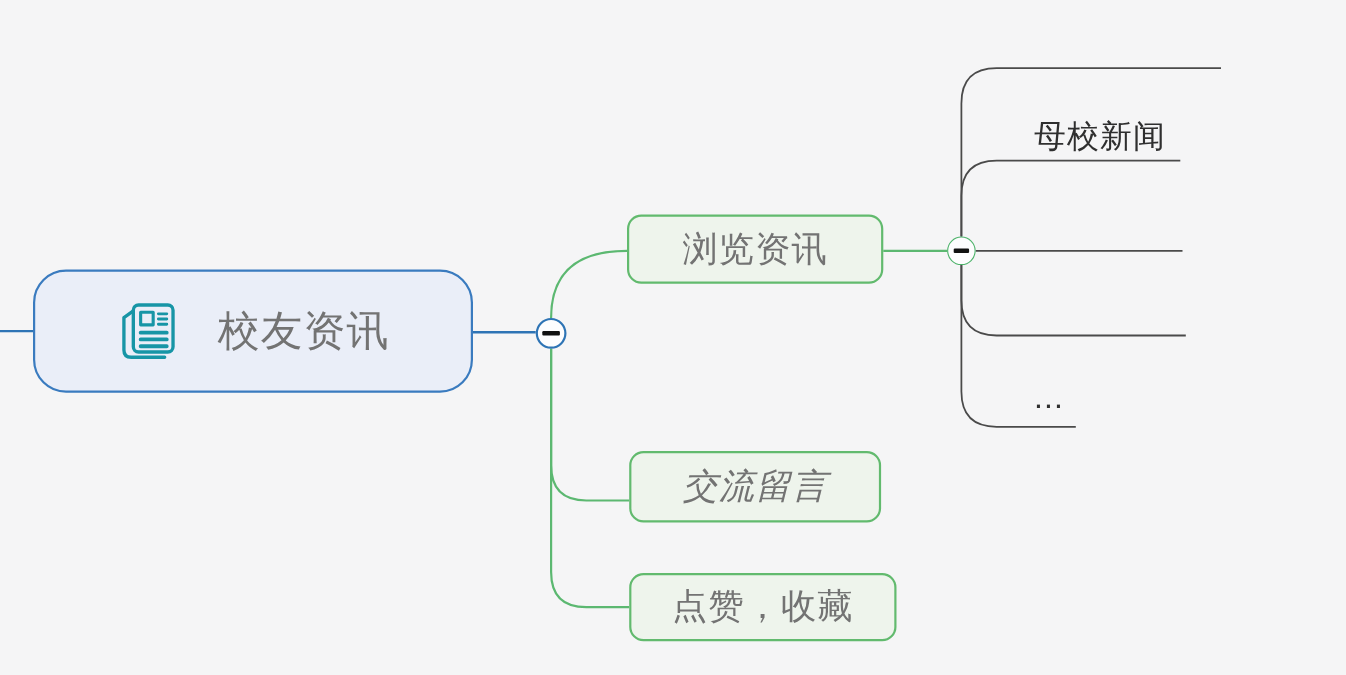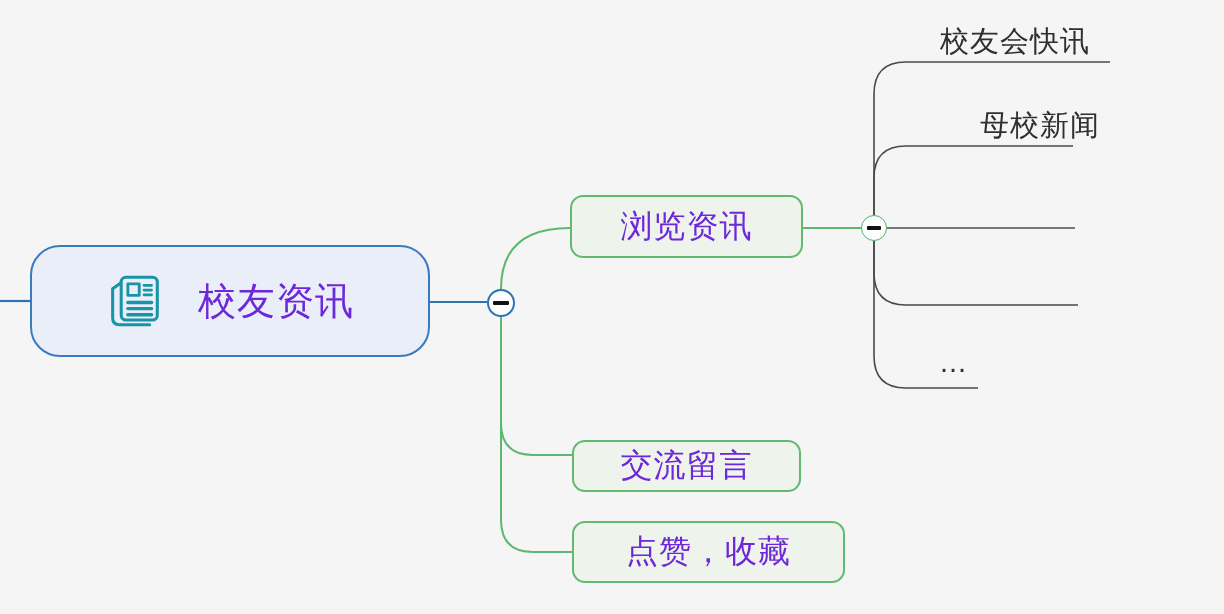--- a/index.html
+++ b/index.html
@@ -24,54 +24,54 @@
   svg.wires path.green{stroke:#5cb871;stroke-width:2px;}
   svg.wires path.gray{stroke:#4a4a4a;stroke-width:1.6px;}
 
   .node{
     position:absolute;
     z-index:2;
     display:flex;
     align-items:center;
     justify-content:center;
     box-sizing:border-box;
-    color:#6d28d9;
+    color:#737373;
     letter-spacing:1px;
     white-space:nowrap;
   }
   .node.root{
     left:30px;top:245px;width:400px;height:112px;
     background:#eaeef8;
     border:2.4px solid #3a7bbf;
     border-radius:30px;
     font-size:38px;
     gap:35px;
   }
   .node.branch{
     background:#eef4ec;
     border:2px solid #62ba6e;
     border-radius:13px;
     font-size:32px;
   }
   .node.branch.b1{left:570px;top:195px;width:233px;height:63px;}
-  .node.branch.b2{left:572px;top:440px;width:229px;height:52px;}
-  .node.branch.b3{left:572px;top:521px;width:273px;height:62px;}
+  .node.branch.b2{left:572px;top:410px;width:229px;height:65px;font-style:italic;}
+  .node.branch.b3{left:572px;top:521px;width:243px;height:62px;}
 
   .leaf{
     position:absolute;
     z-index:2;
     left:940px;
     font-size:29px;
     line-height:34px;
     color:#2f2f2f;
     letter-spacing:1px;
     white-space:nowrap;
   }
   .leaf.c1{top:24px;}
-  .leaf.c2{top:108px;margin-left:40px;}
+  .leaf.c2{top:108px;}
   .leaf.c3{top:189px;}
   .leaf.c4{top:267px;}
   .leaf.c5{top:345px;}
 
   .collapse{
     position:absolute;
     z-index:3;
     box-sizing:border-box;
     border-radius:50%;
     background:#fdfdfe;
@@ -137,21 +137,20 @@
   <div class="node branch b1">
     <span>浏览资讯</span>
   </div>
   <div class="node branch b2">
     <span>交流留言</span>
   </div>
   <div class="node branch b3">
     <span>点赞，收藏</span>
   </div>
 
-  <div class="leaf c1">校友会快讯</div>
   <div class="leaf c2">母校新闻</div>
   <div class="leaf c5">...</div>
 
   <button class="collapse blue-c" type="button">
     <span class="minus"></span>
   </button>
   <button class="collapse green-c" type="button">
     <span class="minus"></span>
   </button>
 

